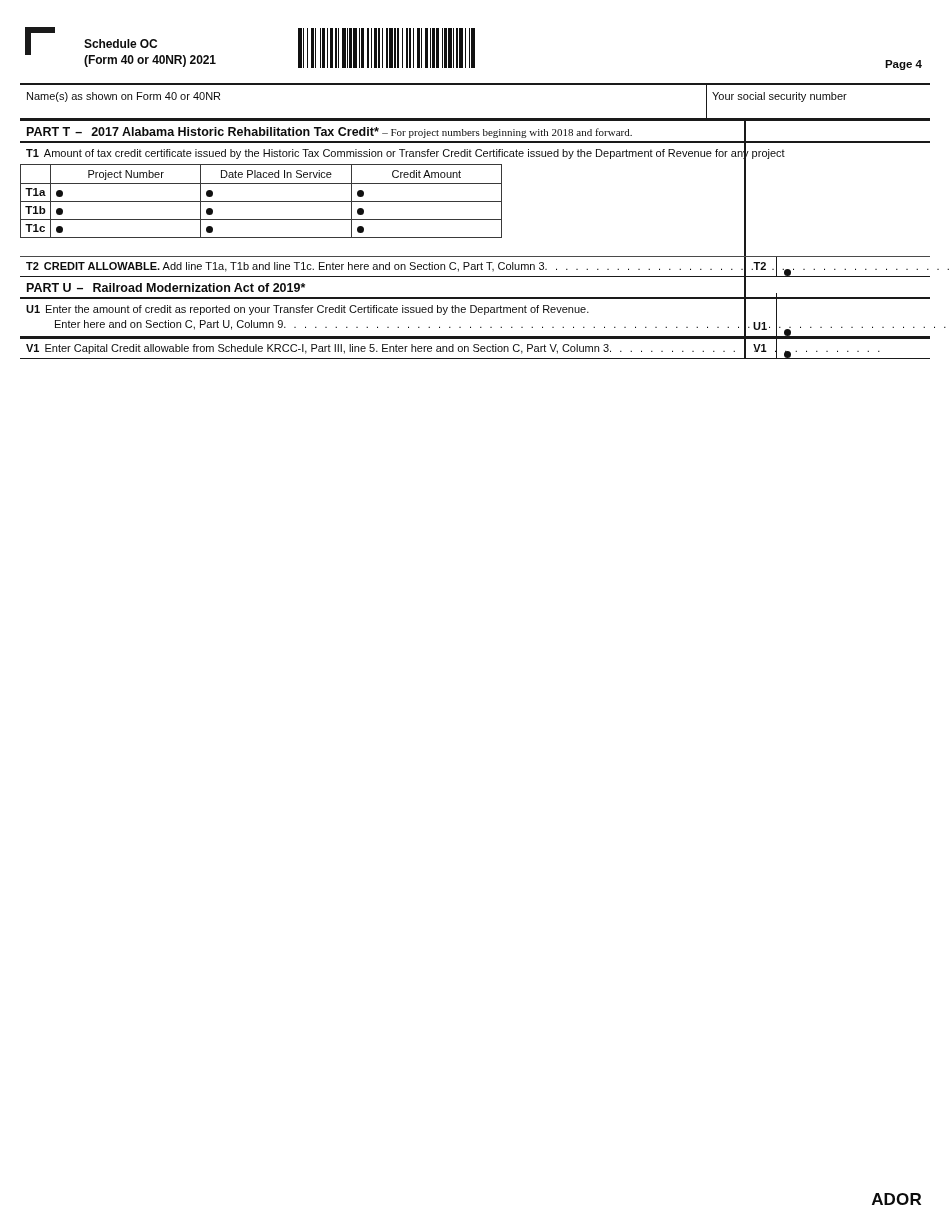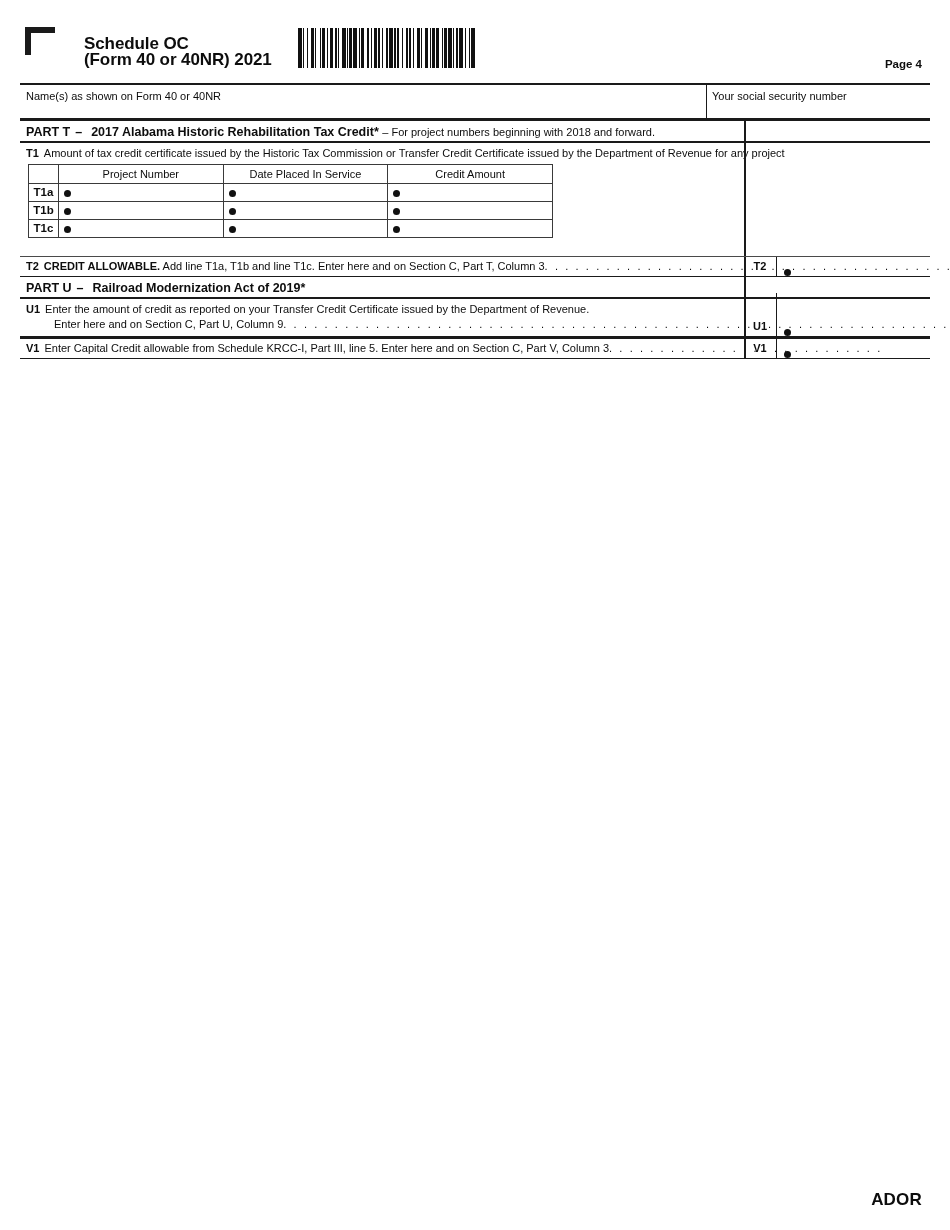--- a/index.html
+++ b/index.html
@@ -22,21 +22,21 @@
   .corner-mark {
     position: absolute;
     left: 25px; top: 27px;
     width: 30px; height: 28px;
     border-left: 6px solid #1a1a1a;
     border-top: 6px solid #1a1a1a;
   }
   .form-title {
     position: absolute;
     left: 84px; top: 36px;
-    font-size: 17px;
+    font-size: 12px;
     font-weight: bold;
     letter-spacing: -0.1px;
     line-height: 16px;
   }
   .form-title .line2 { display:block; }
   .barcode {
     position: absolute;
     left: 298px; top: 28px;
     width: 178px; height: 40px;
     overflow: hidden;
@@ -91,20 +91,21 @@
 
   .part-head {
     font-size: 12.5px;
     font-weight: bold;
     padding: 4px 0 4px 6px;
     white-space: nowrap;
   }
   .part-head .sub {
     font-weight: normal;
     font-size: 11px;
+    font-family: Liberation Serif, serif;
   }
   .part-head .dash { font-weight: bold; padding: 0 5px; }
   .part-head .ttl { padding-left: 4px; }
 
   .linetext {
     font-size: 11px;
     line-height: 15px;
     padding-left: 6px;
   }
   .lineno {
@@ -132,22 +133,22 @@
     background:#111;
     vertical-align: middle;
   }
   .amt-bullet {
     position:absolute;
     left: 764px;
   }
 
   
   .t1table {
-    margin: 3px 0 0 8px;
-    width: 525px;
+    margin: 3px 0 0 0;
+    width: 482px;
     border-collapse: collapse;
     table-layout: fixed;
     padding-left: 42px;
   }
   .t1table th, .t1table td {
     border: 1.2px solid #3a3a3a;
     height: 18px;
     font-size: 11px;
     font-weight: normal;
     padding: 0;

